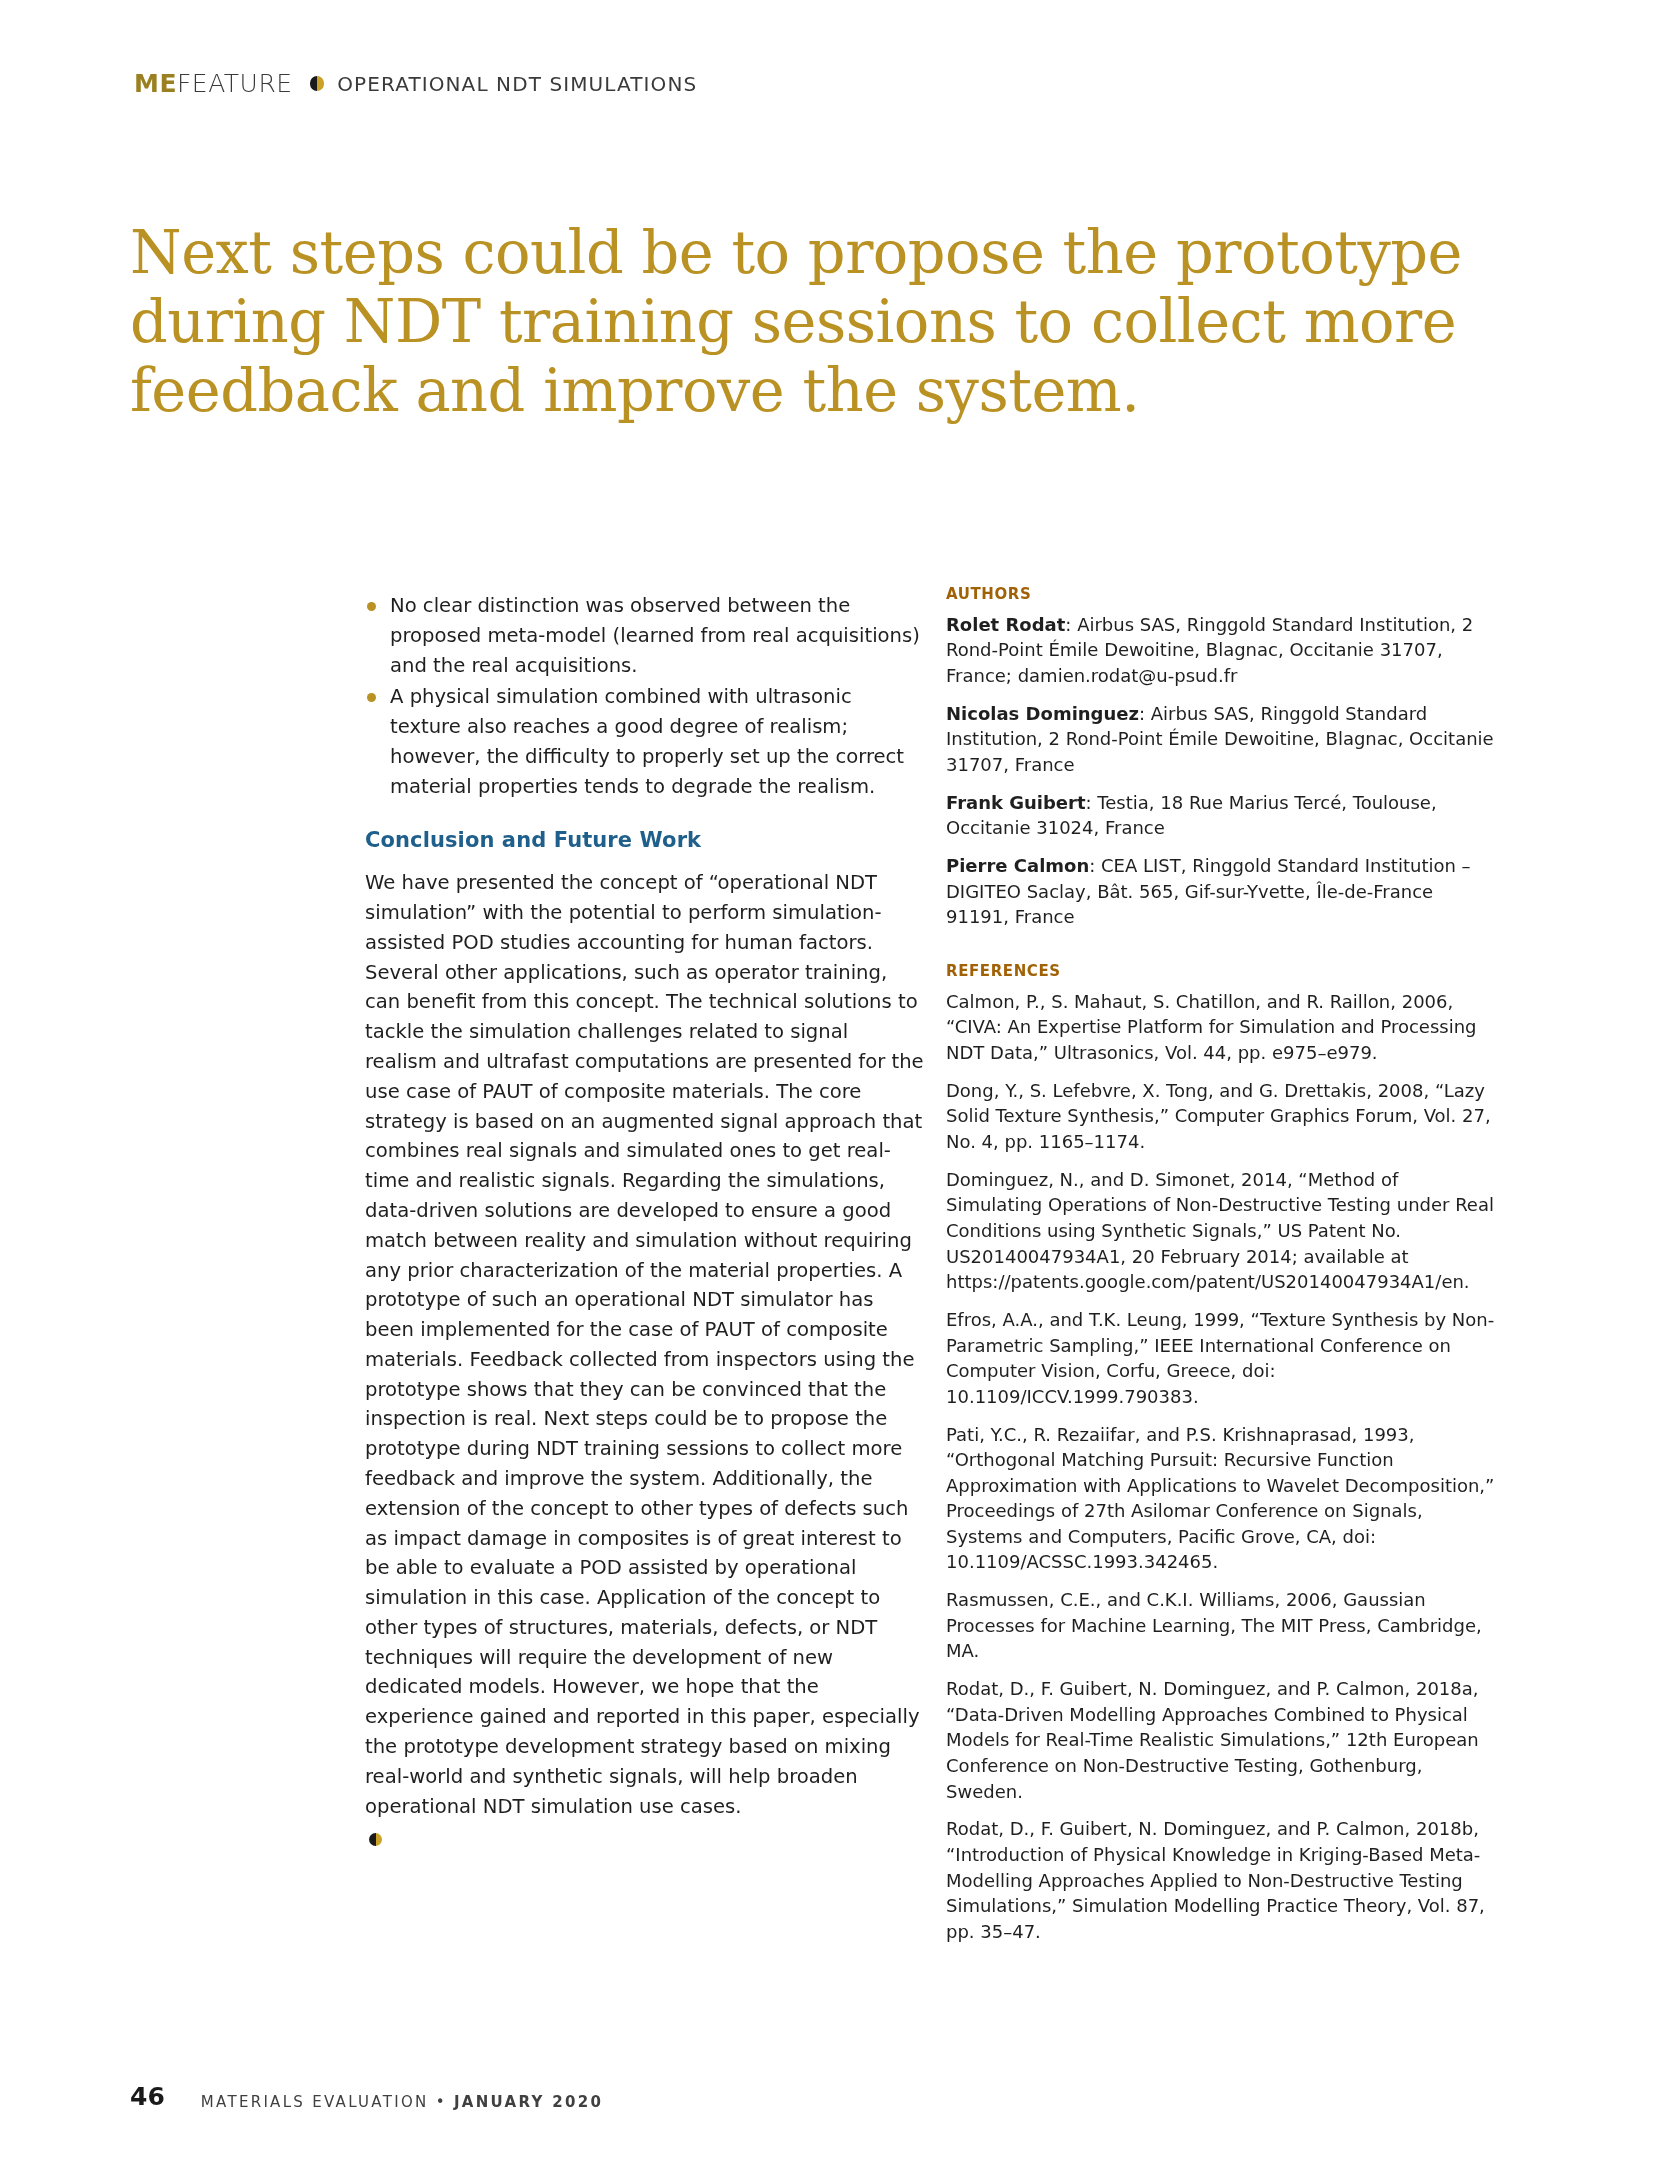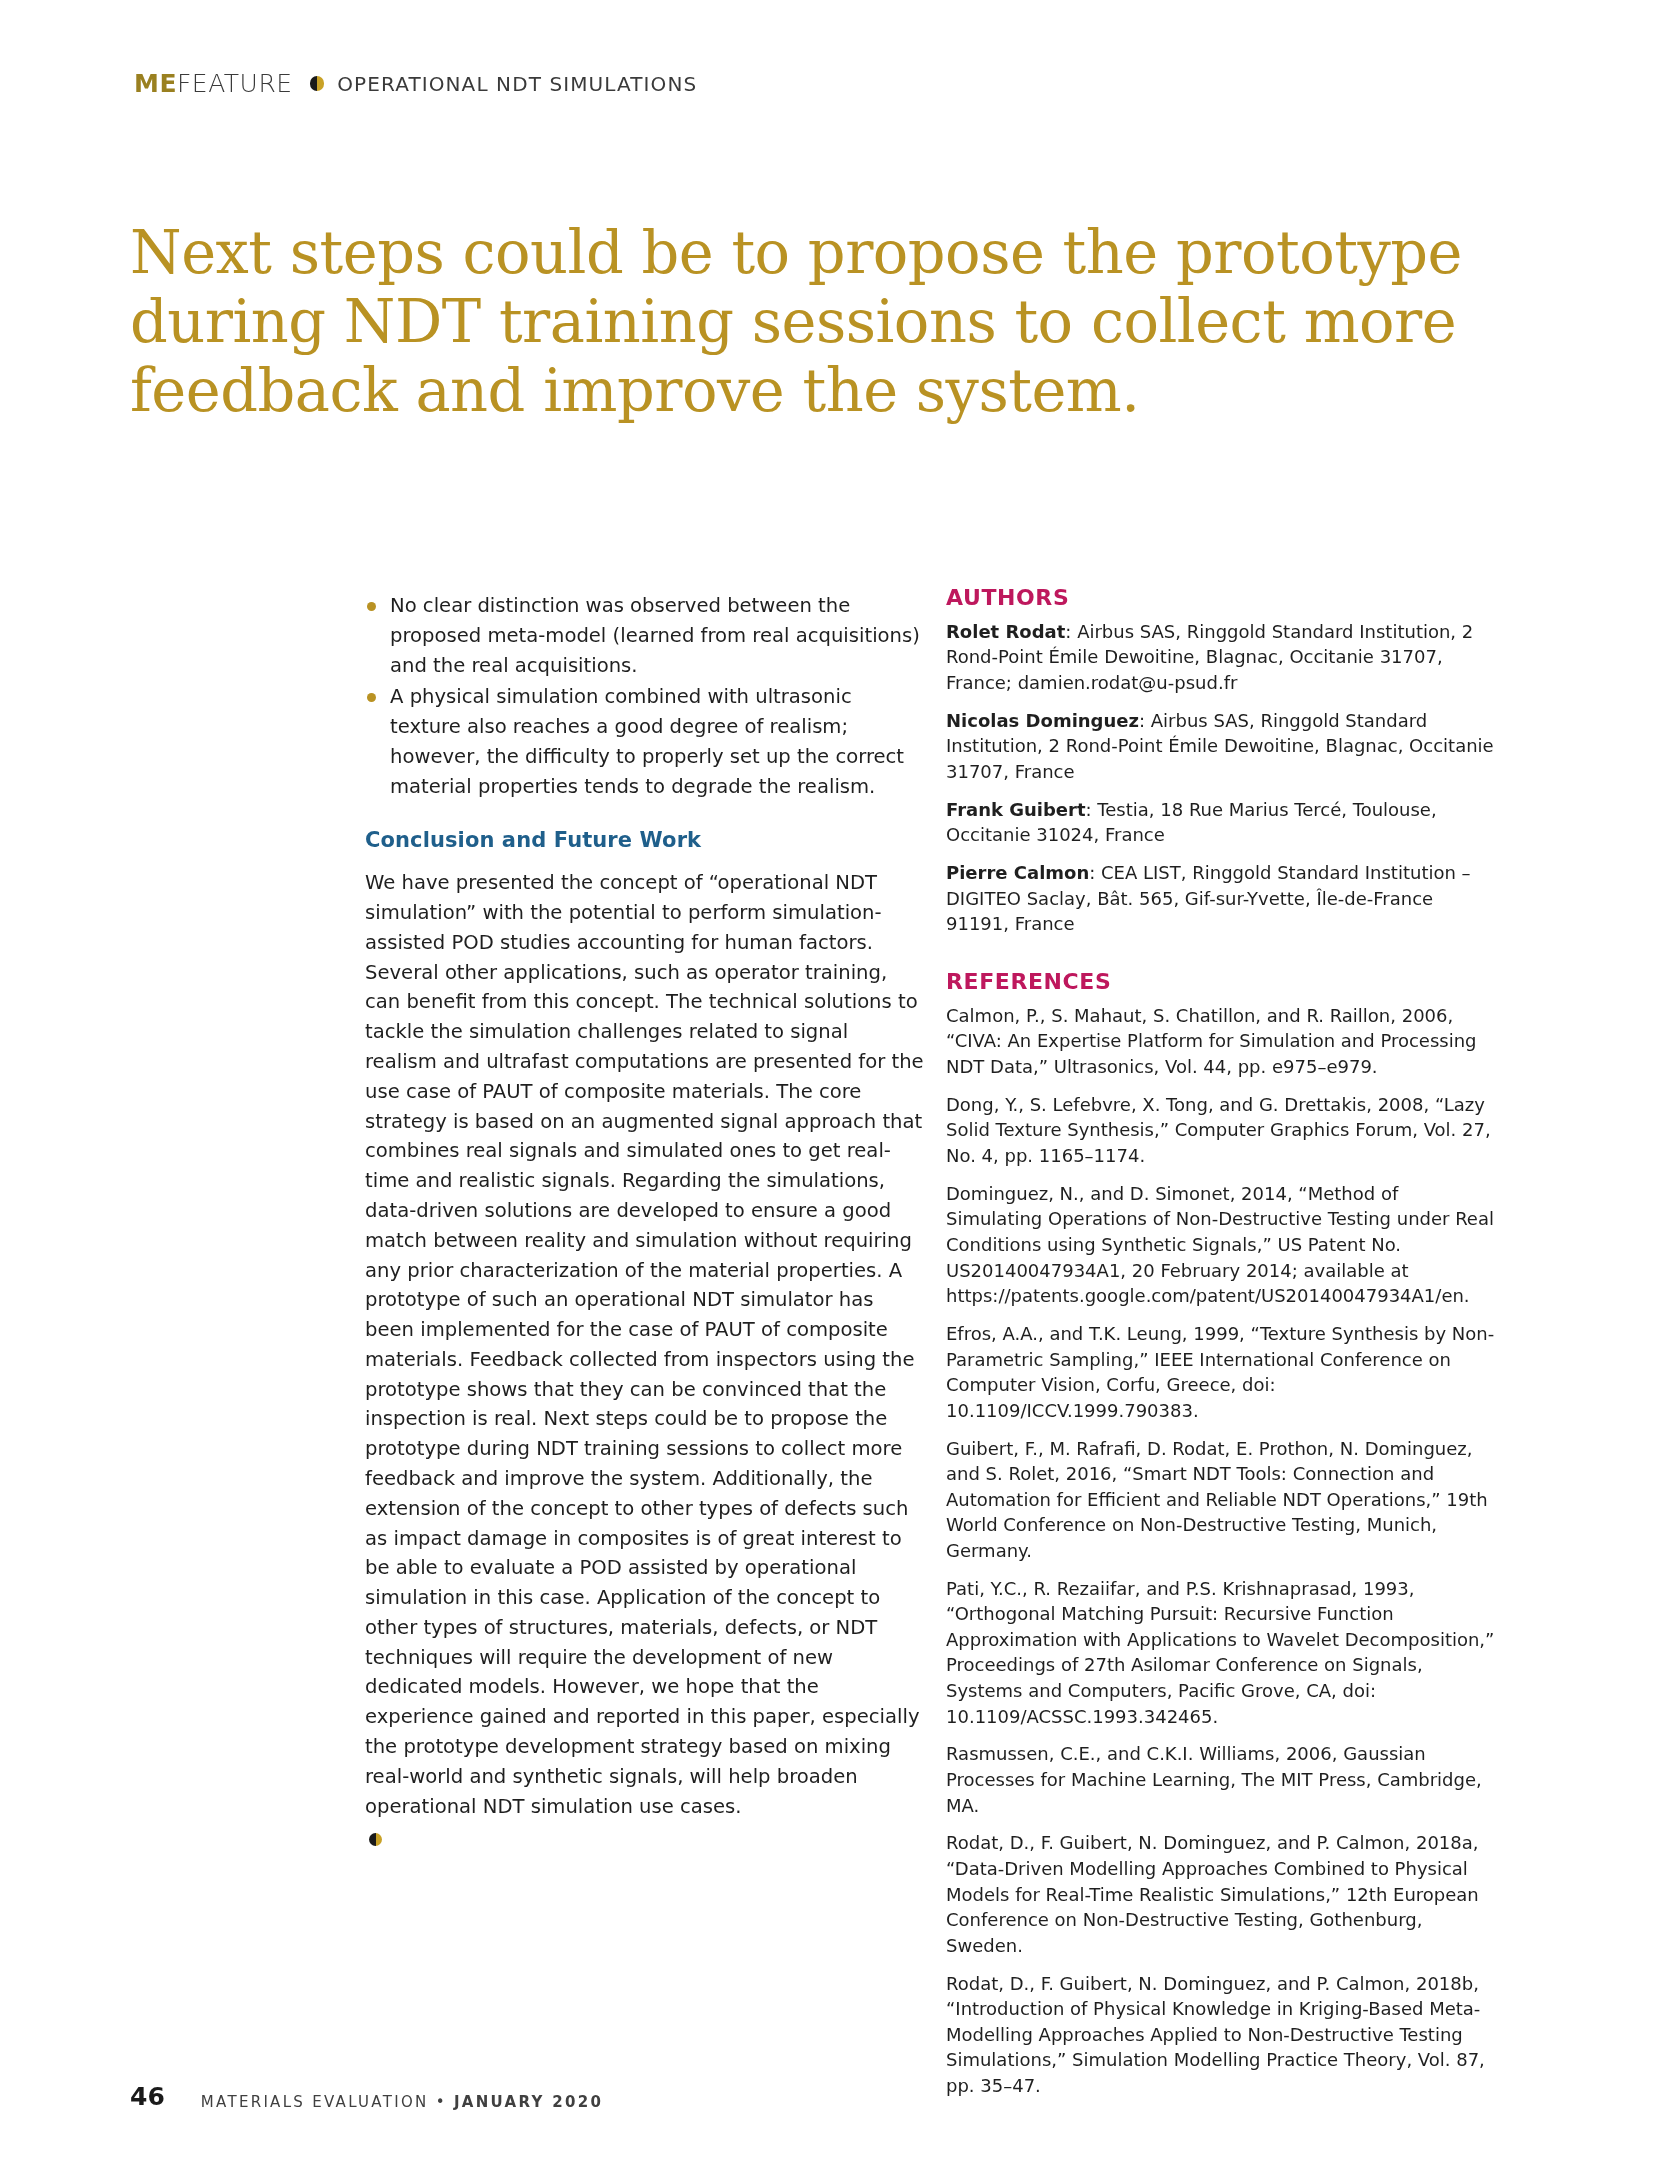--- a/index.html
+++ b/index.html
@@ -140,23 +140,23 @@
     border-radius: 50%;
     margin-top: 11.5px;
     margin-left: 3.8px;
     background: linear-gradient(to right, #1a1a1a 0 50%, #c9a227 50% 100%);
   }
 
   
   .rhead {
     font-family: "DejaVu Sans", sans-serif;
     font-weight: bold;
-    font-size: 22px;
+    font-size: 15px;
     letter-spacing: 0.6px;
-    color: #be185d;
+    color: #a16207;
     margin: 0 0 8.6px 0;
   }
   .rhead.refs { margin-top: 32.5px; }
 
   .author {
     font-family: "DejaVu Sans", sans-serif;
     font-size: 18px;
     line-height: 1.42;
     color: #1f1f1f;
     margin-bottom: 12.4px;
@@ -238,21 +238,20 @@
     <div class="author">
       <b>Pierre Calmon</b><span>: CEA LIST, Ringgold Standard Institution – DIGITEO Saclay, Bât. 565, Gif-sur-Yvette, Île-de-France 91191, France</span>
     </div>
 
     <div class="rhead refs">REFERENCES</div>
 
     <div class="ref">Calmon, P., S. Mahaut, S. Chatillon, and R. Raillon, 2006, “CIVA: An Expertise Platform for Simulation and Processing NDT Data,” Ultrasonics, Vol. 44, pp. e975–e979.</div>
     <div class="ref">Dong, Y., S. Lefebvre, X. Tong, and G. Drettakis, 2008, “Lazy Solid Texture Synthesis,” Computer Graphics Forum, Vol. 27, No. 4, pp. 1165–1174.</div>
     <div class="ref">Dominguez, N., and D. Simonet, 2014, “Method of Simulating Operations of Non-Destructive Testing under Real Conditions using Synthetic Signals,” US Patent No. US20140047934A1, 20 February 2014; available at https://patents.google.com/patent/US20140047934A1/en.</div>
     <div class="ref">Efros, A.A., and T.K. Leung, 1999, “Texture Synthesis by Non-Parametric Sampling,” IEEE International Conference on Computer Vision, Corfu, Greece, doi: 10.1109/ICCV.1999.790383.</div>
-    <div class="ref">Guibert, F., M. Rafrafi, D. Rodat, E. Prothon, N. Dominguez, and S. Rolet, 2016, “Smart NDT Tools: Connection and Automation for Efficient and Reliable NDT Operations,” 19th World Conference on Non-Destructive Testing, Munich, Germany.</div>
     <div class="ref">Pati, Y.C., R. Rezaiifar, and P.S. Krishnaprasad, 1993, “Orthogonal Matching Pursuit: Recursive Function Approximation with Applications to Wavelet Decomposition,” Proceedings of 27th Asilomar Conference on Signals, Systems and Computers, Pacific Grove, CA, doi: 10.1109/ACSSC.1993.342465.</div>
     <div class="ref">Rasmussen, C.E., and C.K.I. Williams, 2006, Gaussian Processes for Machine Learning, The MIT Press, Cambridge, MA.</div>
     <div class="ref">Rodat, D., F. Guibert, N. Dominguez, and P. Calmon, 2018a, “Data-Driven Modelling Approaches Combined to Physical Models for Real-Time Realistic Simulations,” 12th European Conference on Non-Destructive Testing, Gothenburg, Sweden.</div>
     <div class="ref">Rodat, D., F. Guibert, N. Dominguez, and P. Calmon, 2018b, “Introduction of Physical Knowledge in Kriging-Based Meta-Modelling Approaches Applied to Non-Destructive Testing Simulations,” Simulation Modelling Practice Theory, Vol. 87, pp. 35–47.</div>
 
   </div>
 
   <div class="footer">
     <span class="pageno">46</span>
     <span class="pubinfo">

